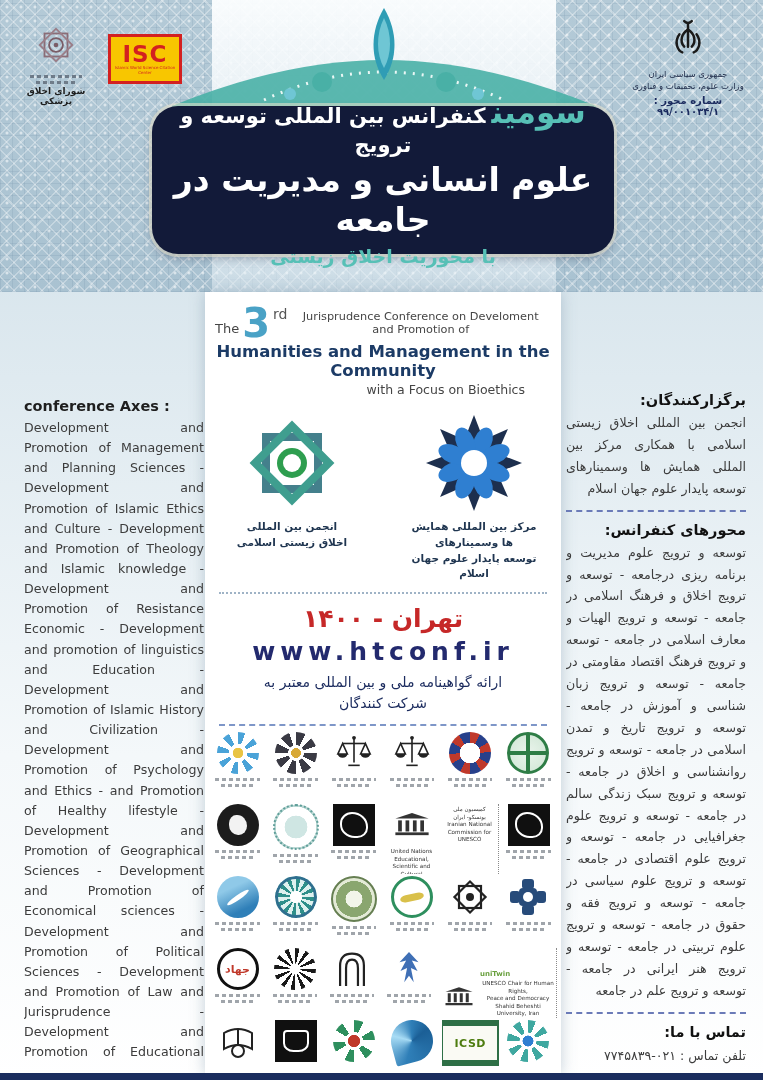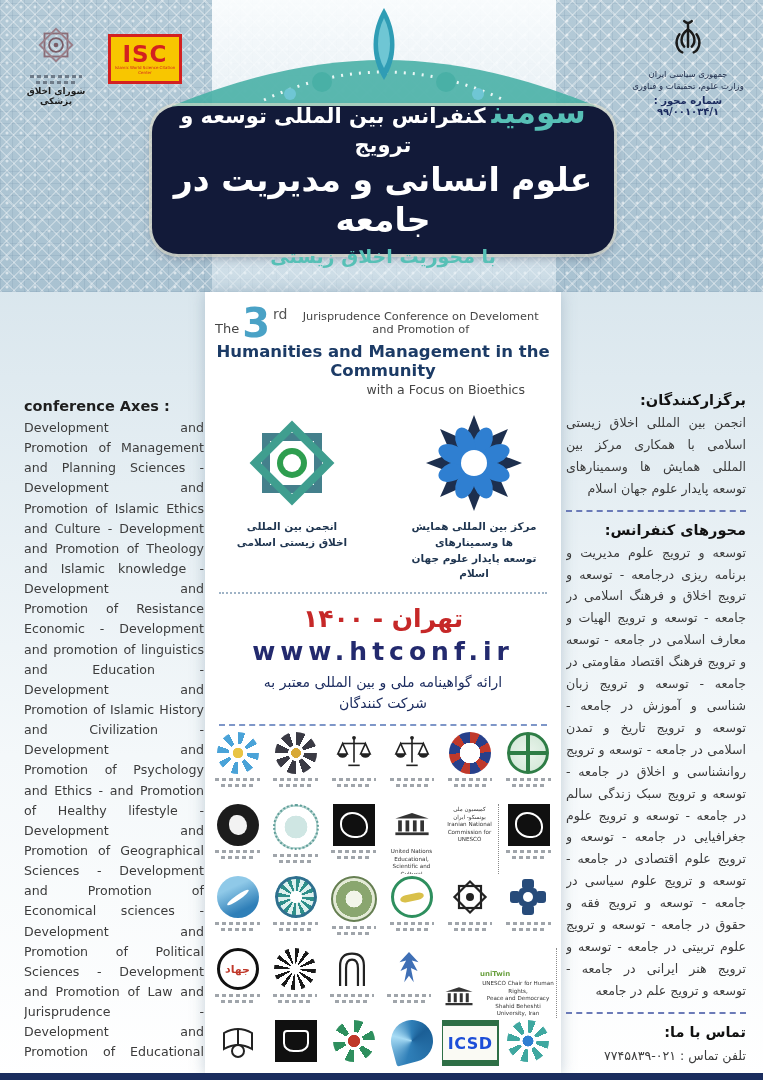--- a/index.html
+++ b/index.html
@@ -95,21 +95,21 @@
   .k-greenwave-circle{border-radius:50%;border:3px solid #2e8f5e;width:36px;height:36px;background:#fff;}
   .k-greenwave-circle::after{content:'';width:24px;height:7px;background:#d9c04a;border-radius:50%/100%;transform:rotate(-12deg);}
   .k-jahad{border-radius:50%;border:3px solid #111;width:36px;height:36px;background:#fff;}
   .k-jahad .lg-label{color:#c0392b;font-size:11px;direction:rtl;}
   .k-sunburst{border-radius:50%;background:radial-gradient(circle,#fff 0 18%,transparent 19%),repeating-conic-gradient(#1a1a1a 0 12deg,#ffffff 12deg 30deg);}
   .k-book-square{background:#101010;}
   .k-book-square::after{content:'';width:22px;height:18px;border:2.5px solid #fff;border-radius:4px 4px 40% 40%;}
   .k-floral-greenred{border-radius:50%;background:radial-gradient(circle,#c0392b 0 20%,#fff 21% 30%,transparent 31%),repeating-conic-gradient(#2e8f5e 0 26deg,#ffffff 26deg 60deg);}
   .k-fan-blue{border-radius:50% 50% 50% 6%;background:conic-gradient(from 210deg,#2f7fb8,#a8dcf5 25%,#2f7fb8 45%,#1b5f96 60%,#2f7fb8);transform:rotate(-15deg);}
   .k-icsd{width:54px;height:34px;background:#fafaf4;border:2px solid #2e6f46;border-top-width:6px;border-bottom-width:6px;}
-  .k-icsd .lg-label{position:static;color:#1d4ed8;font-size:16px;letter-spacing:.5px;text-align:right;}
+  .k-icsd .lg-label{position:static;color:#4d7c0f;font-size:11px;letter-spacing:.5px;text-align:right;}
   .k-flower-teal{background:radial-gradient(circle,#2f7fd1 0 18%,#fff 19% 28%,transparent 29%),repeating-conic-gradient(#3fa8a0 0 22deg,#ffffff 22deg 45deg);border-radius:50%;}
 
   
   .axes-en{position:absolute;left:24px;top:398px;width:180px;height:662px;overflow:hidden;color:#3c3c3c;}
   .axes-en h3{margin:0 0 4px;font-size:14.5px;color:#1e1e1e;}
   .axes-en p{margin:0;font-size:12.6px;line-height:1.6;text-align:justify;}
   .fa-col{position:absolute;left:566px;top:392px;width:180px;height:682px;overflow:hidden;direction:rtl;color:#3c3c3c;}
   .fa-col h3{margin:0 0 4px;font-size:14.5px;color:#111;}
   .fa-col p{margin:0;font-size:12.6px;line-height:1.74;text-align:justify;}
   .fa-sep{border-top:2px dashed #6b7bb8;margin:10px 0;}

